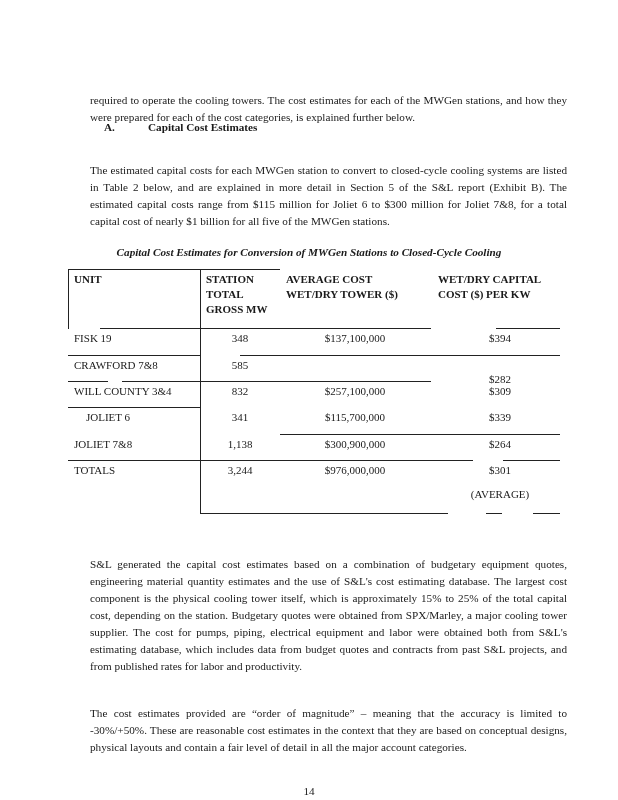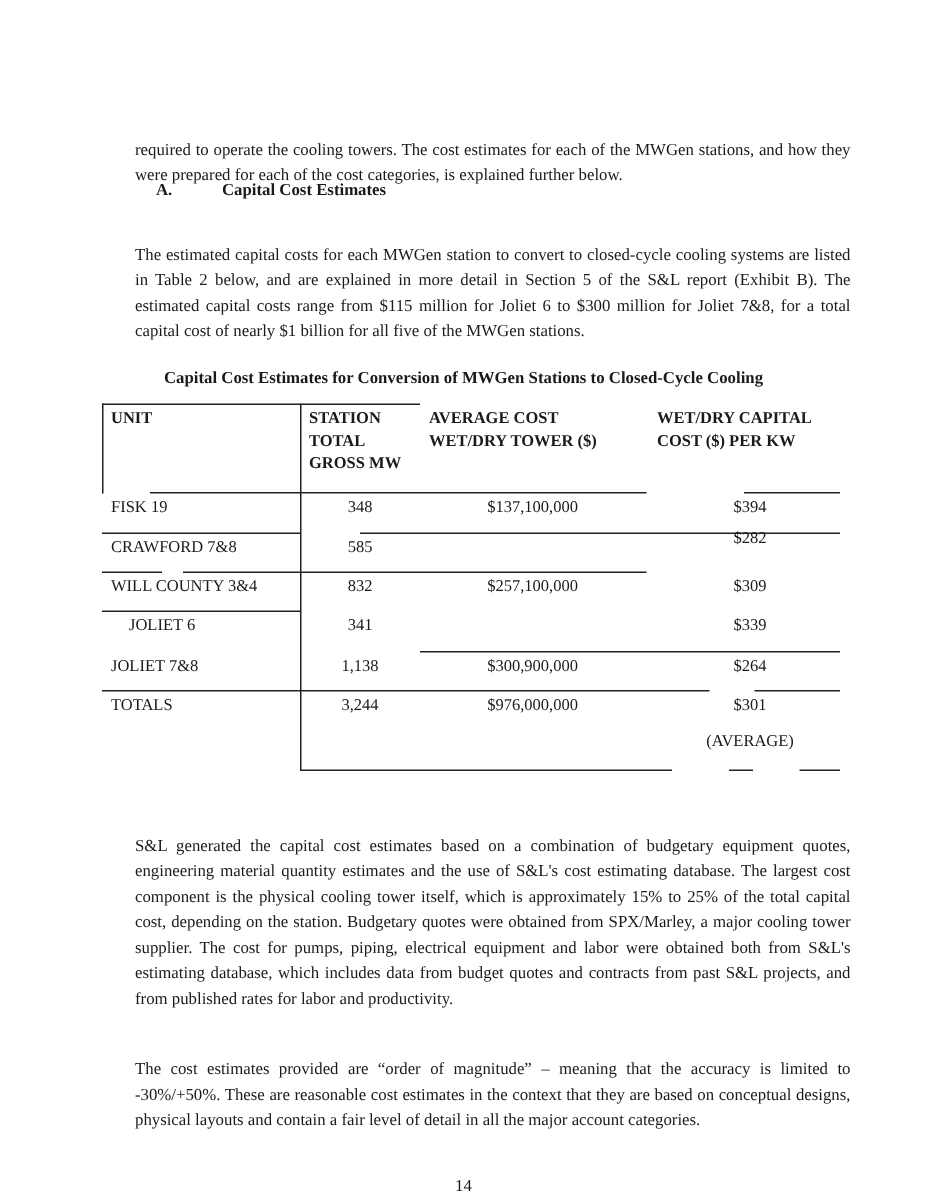--- a/index.html
+++ b/index.html
@@ -25,21 +25,21 @@
 <div class="page">
 
   <p class="para" style="top:76px;">required to operate the cooling towers.  The cost estimates for each of the MWGen stations, and how they were prepared for each of the cost categories, is explained further below.</p>
 
   <div class="heading">
     <span class="letter">A.</span><span>Capital Cost Estimates</span>
   </div>
 
   <p class="para" style="top:146px;">The estimated capital costs for each MWGen station to convert to closed-cycle cooling systems are listed in Table 2 below, and are explained in more detail in Section 5 of the S&amp;L report (Exhibit B).  The estimated capital costs range from $115 million for Joliet 6 to $300 million for Joliet 7&amp;8, for a total capital cost of nearly $1 billion for all five of the MWGen stations.</p>
 
-  <div class="caption" style="top:246px;">Capital Cost Estimates for Conversion of MWGen Stations to Closed-Cycle Cooling</div>
+  <div class="caption" style="top:246px;font-style:italic;">Capital Cost Estimates for Conversion of MWGen Stations to Closed-Cycle Cooling</div>
 
   <div class="tbl">
 
     <div class="hl" style="left:68px; top:269px; width:212px;"></div>
 
     <div class="vl" style="left:68px; top:269px; height:60px;"></div>
 
     <div class="vl" style="left:200px; top:269px; height:245px;"></div>
 
     <div class="hl" style="left:100px; top:328px; width:331px;"></div>
@@ -68,29 +68,30 @@
   <div class="cell hdr" style="left:286px; top:272px; width:130px;">AVERAGE COST WET/DRY TOWER ($)</div>
   <div class="cell hdr" style="left:438px; top:272px; width:120px;">WET/DRY CAPITAL COST ($) PER KW</div>
 
   <div class="cell" style="left:74px; top:331px;">FISK 19</div>
   <div class="cell c" style="left:200px; top:331px; width:80px;">348</div>
   <div class="cell c" style="left:280px; top:331px; width:150px;">$137,100,000</div>
   <div class="cell c" style="left:450px; top:331px; width:100px;">$394</div>
 
   <div class="cell" style="left:74px; top:358px;">CRAWFORD 7&amp;8</div>
   <div class="cell c" style="left:200px; top:358px; width:80px;">585</div>
-  <div class="cell c" style="left:450px; top:352px; width:100px;">$282</div>
+  <div class="cell c" style="left:450px; top:372px; width:100px;">$282</div>
 
   <div class="cell" style="left:74px; top:384px;">WILL COUNTY 3&amp;4</div>
   <div class="cell c" style="left:200px; top:384px; width:80px;">832</div>
   <div class="cell c" style="left:280px; top:384px; width:150px;">$257,100,000</div>
   <div class="cell c" style="left:450px; top:384px; width:100px;">$309</div>
 
   <div class="cell" style="left:86px; top:410px;">JOLIET 6</div>
   <div class="cell c" style="left:200px; top:410px; width:80px;">341</div>
+  <div class="cell c" style="left:280px; top:410px; width:150px;">$115,700,000</div>
   <div class="cell c" style="left:450px; top:410px; width:100px;">$339</div>
 
   <div class="cell" style="left:74px; top:437px;">JOLIET 7&amp;8</div>
   <div class="cell c" style="left:200px; top:437px; width:80px;">1,138</div>
   <div class="cell c" style="left:280px; top:437px; width:150px;">$300,900,000</div>
   <div class="cell c" style="left:450px; top:437px; width:100px;">$264</div>
 
   <div class="cell" style="left:74px; top:463px;">TOTALS</div>
   <div class="cell c" style="left:200px; top:463px; width:80px;">3,244</div>
   <div class="cell c" style="left:280px; top:463px; width:150px;">$976,000,000</div>

